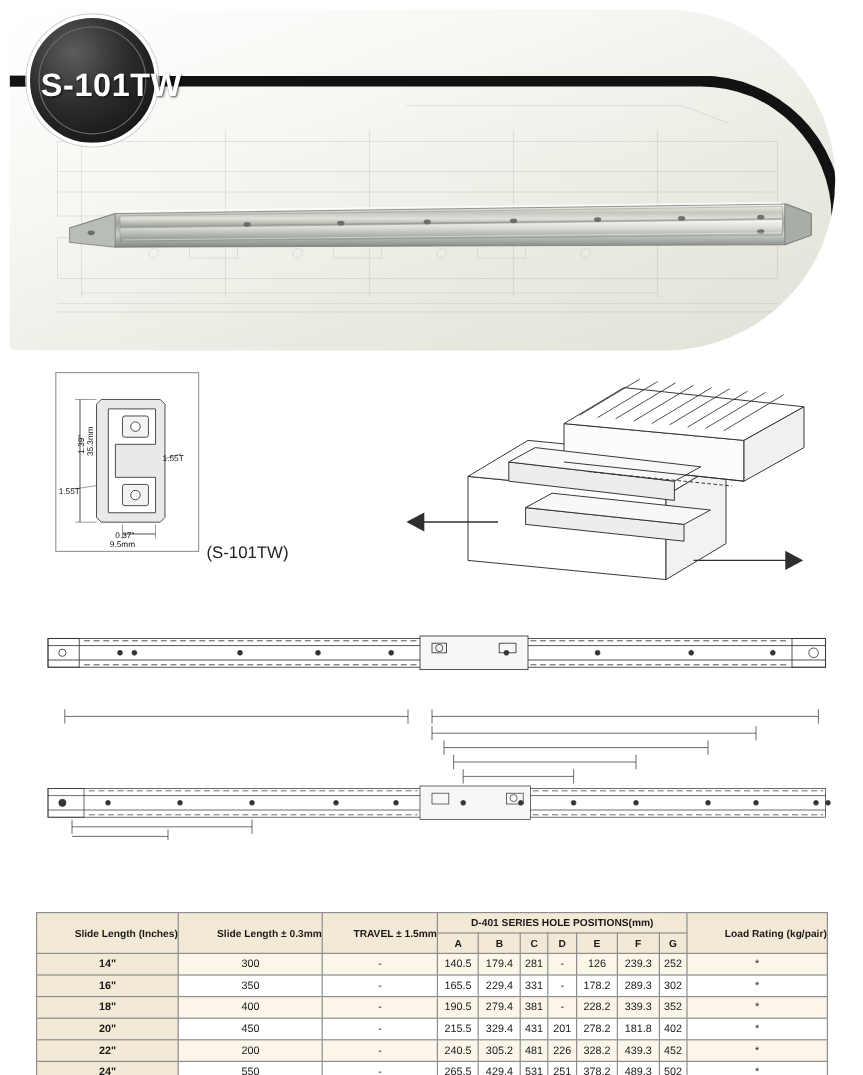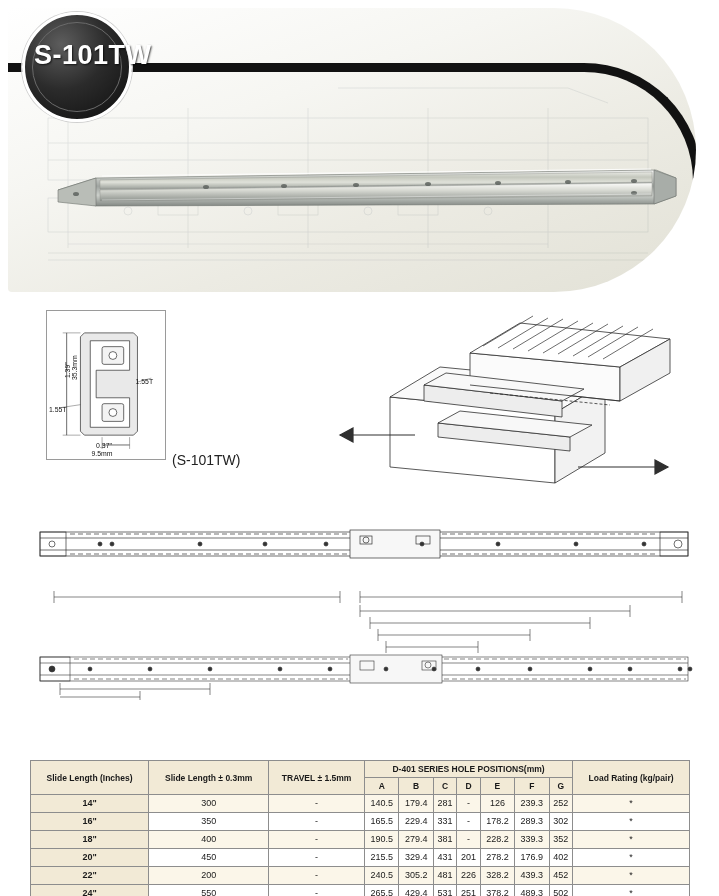--- a/index.html
+++ b/index.html
@@ -66,21 +66,21 @@
     box-shadow: 0 0 0 1px #cfcfcf;
   }
   .badge-inner {
     position: absolute;
     left: 7px; top: 7px; right: 7px; bottom: 7px;
     border-radius: 50%;
     border: 1px solid #6a6a6a;
   }
   .model-name {
     position: absolute;
-    left: 34px; top: 40px;
+    left: 34px; top: 56px;
     color: #ffffff;
     font-size: 27px;
     font-weight: bold;
     letter-spacing: 0.5px;
     text-shadow: 1px 1px 2px rgba(0,0,0,.7);
     white-space: nowrap;
     z-index: 5;
   }
 
   
@@ -140,21 +140,21 @@
     padding: 0;
     height: 17px;
     line-height: 17px;
   }
   table.spec thead th {
     background: #f2ead6;
     font-weight: bold;
     font-size: 8.5px;
     line-height: 10px;
   }
-  table.spec thead th.tall { height: 34px; }
+  table.spec thead th.tall { height: 34px; text-align: right; }
   table.spec tbody tr:nth-child(odd) td { background: #fbf6e9; }
   table.spec tbody tr:nth-child(even) td { background: #ffffff; }
   table.spec td.first { background: #f2ead6 !important; font-weight: bold; }
   table.spec td.len { background: #fdfbf3; }
 </style>
 </head>
 <body>
 
 <div class="hero">
   <div class="hero-shape">
@@ -479,21 +479,21 @@
       </tr>
       <tr>
         <td class="first">20"</td>
         <td class="len">450</td>
         <td>-</td>
         <td>215.5</td>
         <td>329.4</td>
         <td>431</td>
         <td>201</td>
         <td>278.2</td>
-        <td>176.9</td>
+        <td>181.8</td>
         <td>402</td>
         <td>*</td>
       </tr>
       <tr>
         <td class="first">22"</td>
         <td class="len">200</td>
         <td>-</td>
         <td>240.5</td>
         <td>305.2</td>
         <td>481</td>

